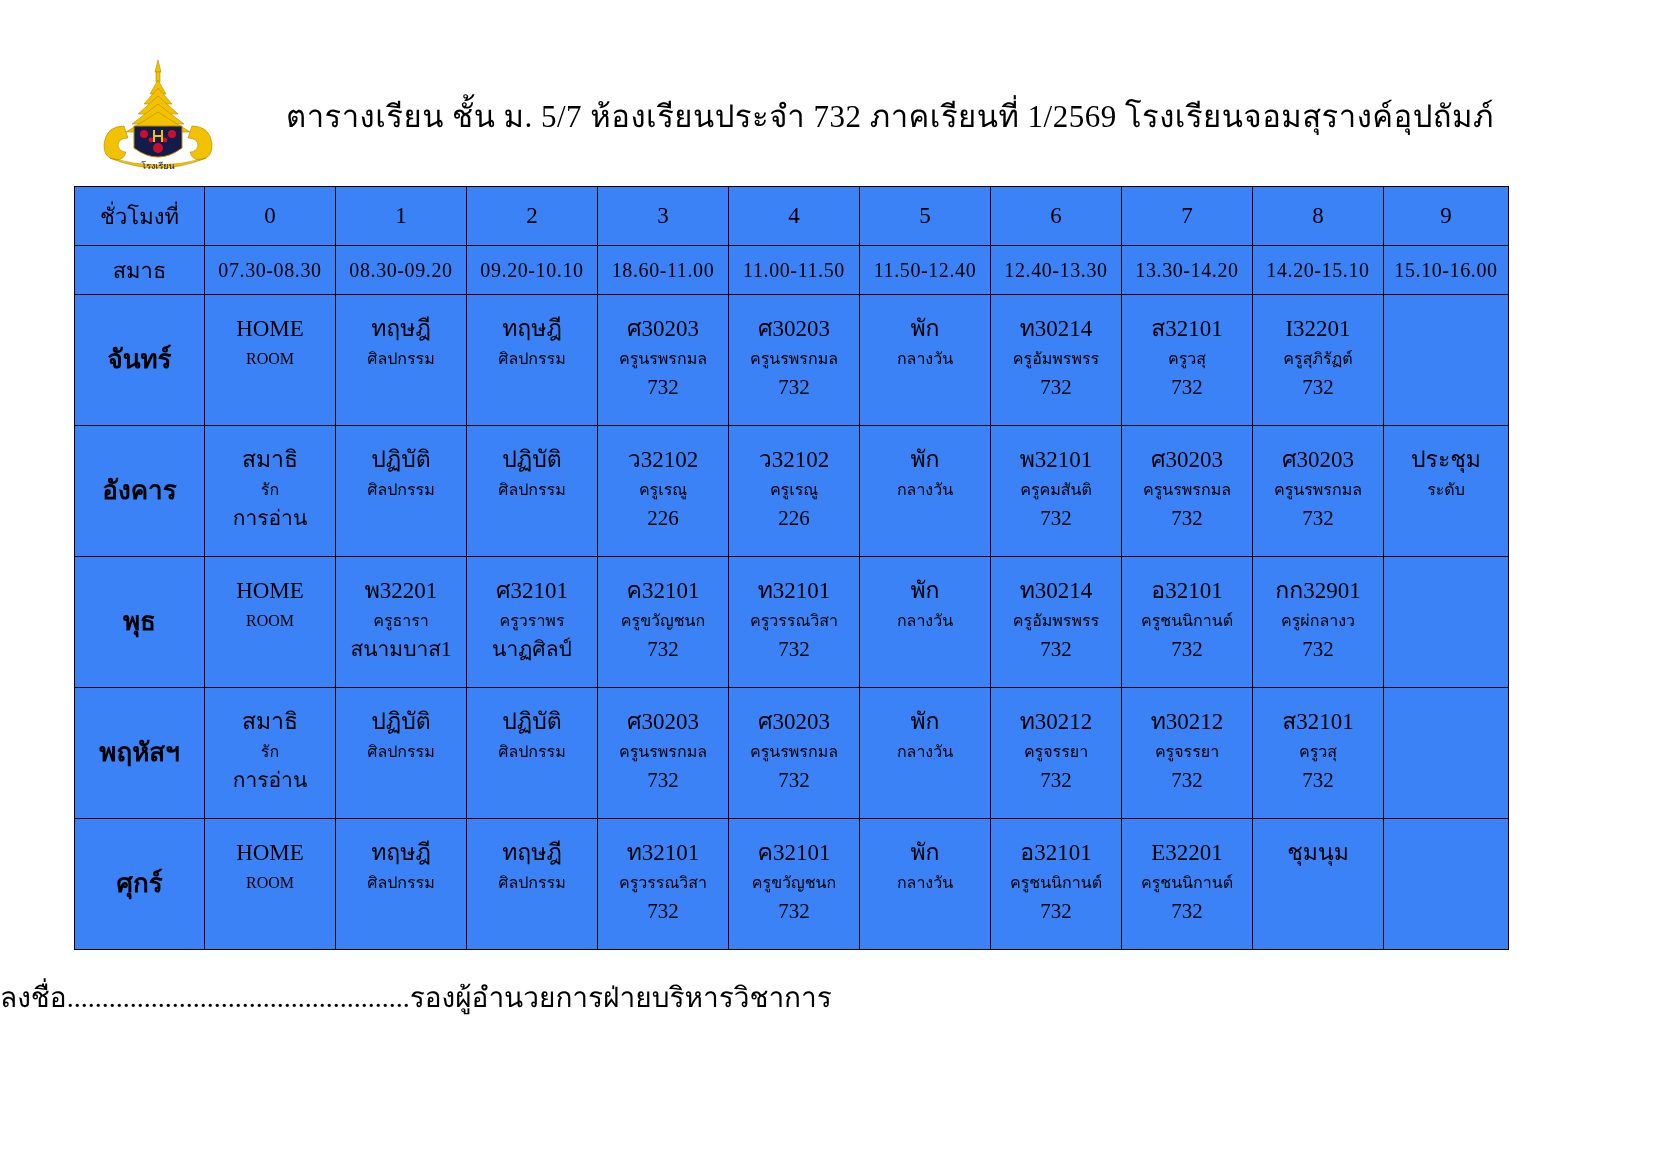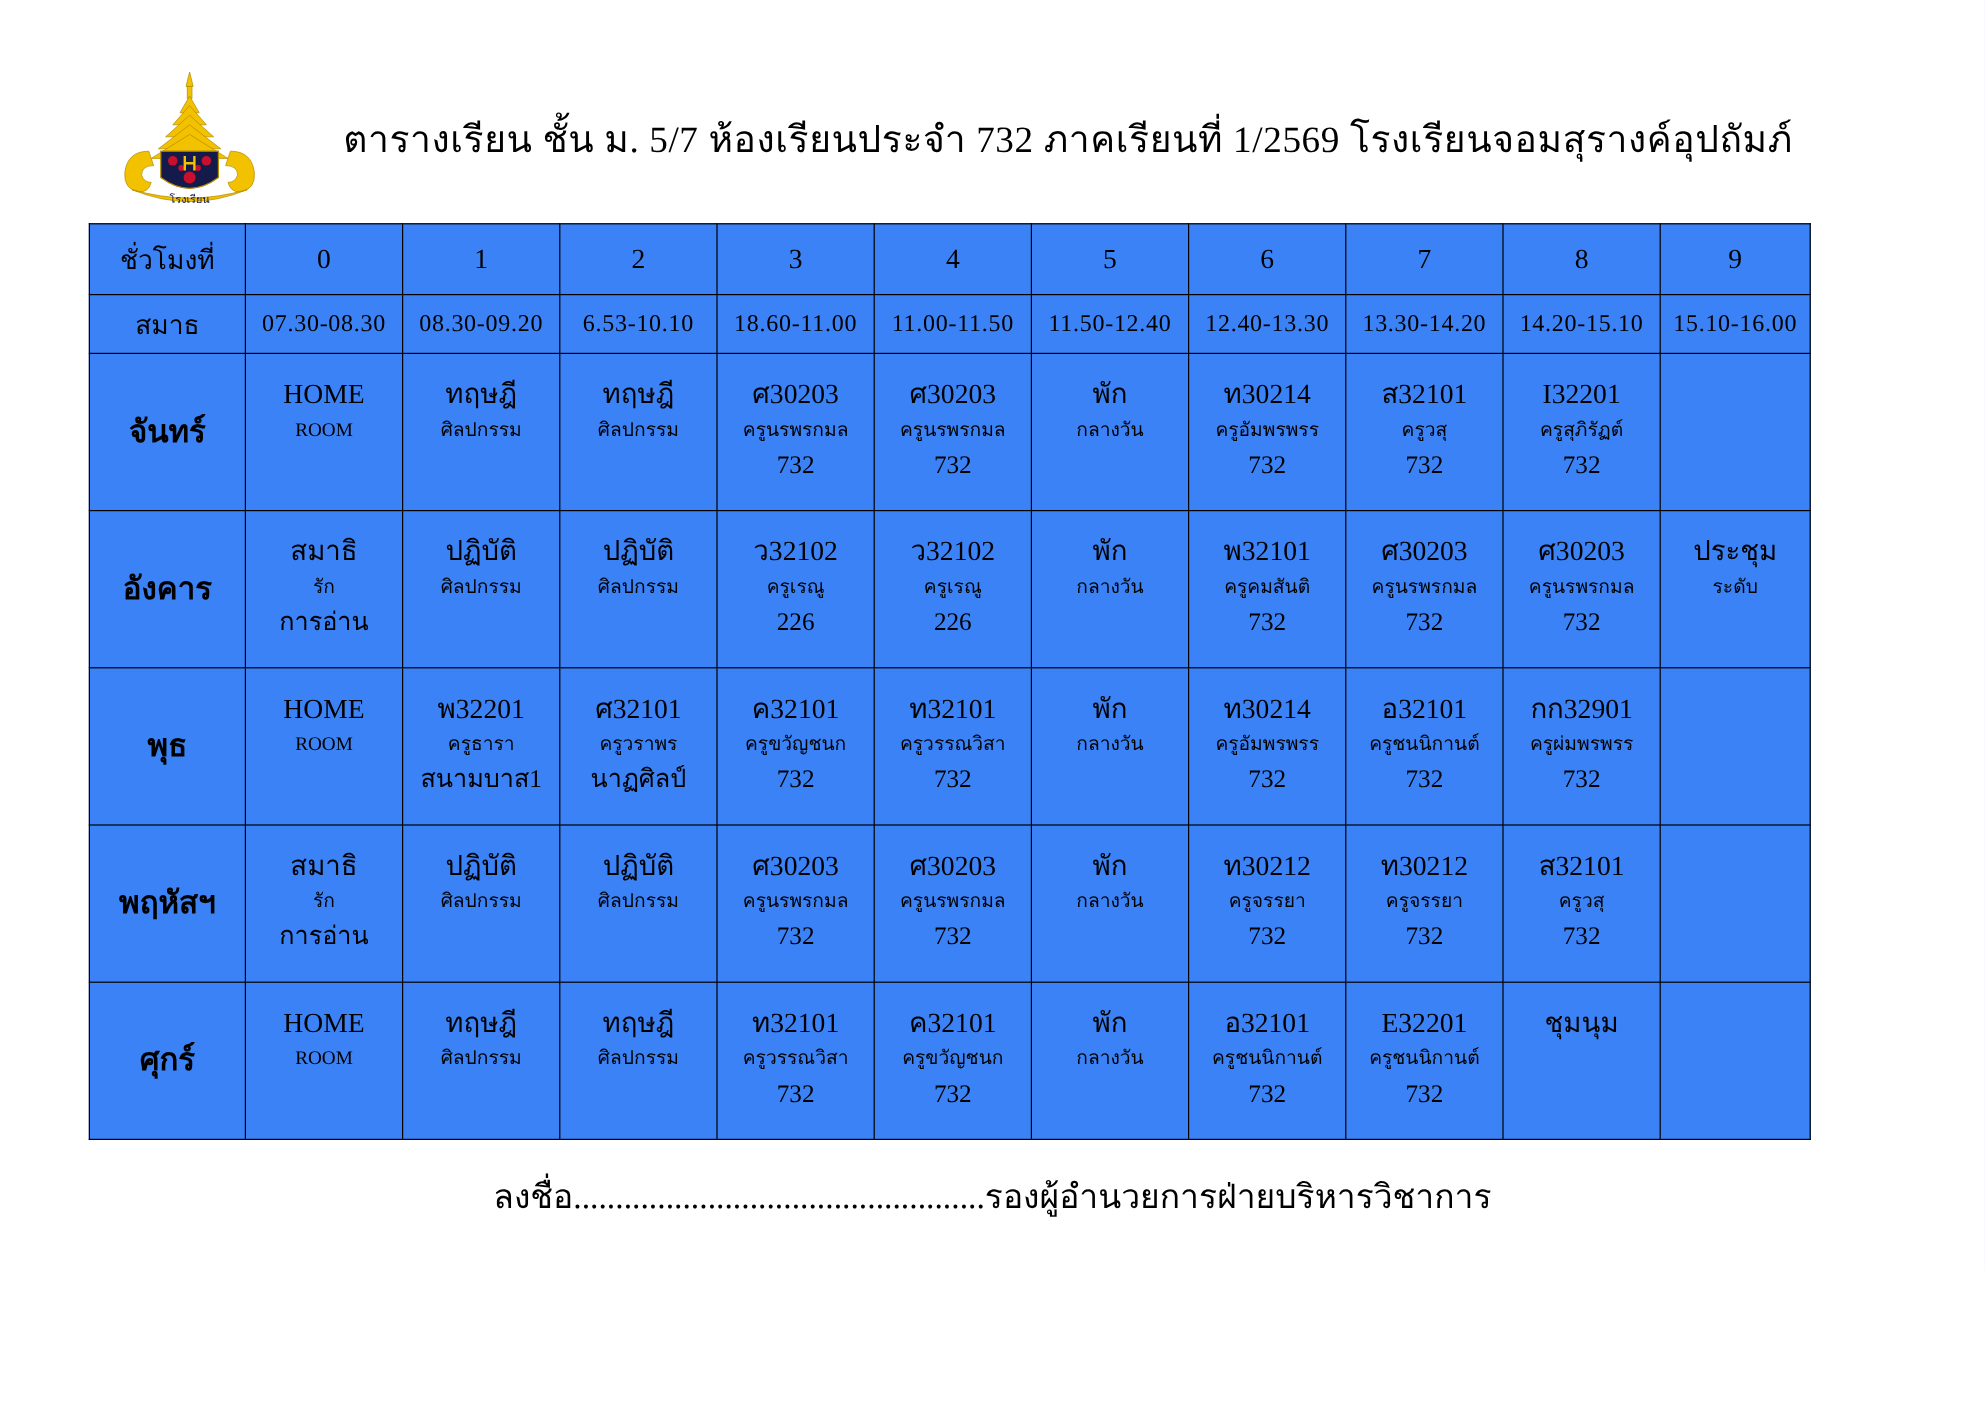--- a/index.html
+++ b/index.html
@@ -120,21 +120,20 @@
   .cell-lines span.l2 { font-size: 16px; }
   .cell-lines span.l3 { font-size: 21px; }
   .empty-cell { min-height: 114px; }
 
   
   .signature {
     position: absolute;
     left: 0;
     top: 975px;
     width: 1654px;
-    text-align: center;
     font-size: 28px;
     font-family: "Liberation Serif", "DejaVu Serif", serif;
   }
 </style>
 </head>
 <body>
 
 <div class="page">
 
   <div class="header">
@@ -201,21 +200,21 @@
             <td>5</td>
             <td>6</td>
             <td>7</td>
             <td>8</td>
             <td>9</td>
           </tr>
           <tr class="row-time">
             <td class="daycell">สมาธ</td>
             <td>07.30-08.30</td>
             <td>08.30-09.20</td>
-            <td>6.53-10.10</td>
+            <td>09.20-10.10</td>
             <td>18.60-11.00</td>
             <td>11.00-11.50</td>
             <td>11.50-12.40</td>
             <td>12.40-13.30</td>
             <td>13.30-14.20</td>
             <td>14.20-15.10</td>
             <td>15.10-16.00</td>
           </tr>
           <tr class="row-day">
             <td class="daycell">จันทร์</td>
@@ -403,21 +402,21 @@
             <td>
               <div class="cell-lines">
                 <span class="l1">อ32101</span>
                 <span class="l2">ครูชนนิกานต์</span>
                 <span class="l3">732</span>
               </div>
             </td>
             <td>
               <div class="cell-lines">
                 <span class="l1">กก32901</span>
-                <span class="l2">ครูผ่มพรพรร</span>
+                <span class="l2">ครูผ่กลางว</span>
                 <span class="l3">732</span>
               </div>
             </td>
             <td>
               <div class="cell-lines empty-cell"></div>
             </td>
           </tr>
           <tr class="row-day">
             <td class="daycell">พฤหัสฯ</td>
             <td>

